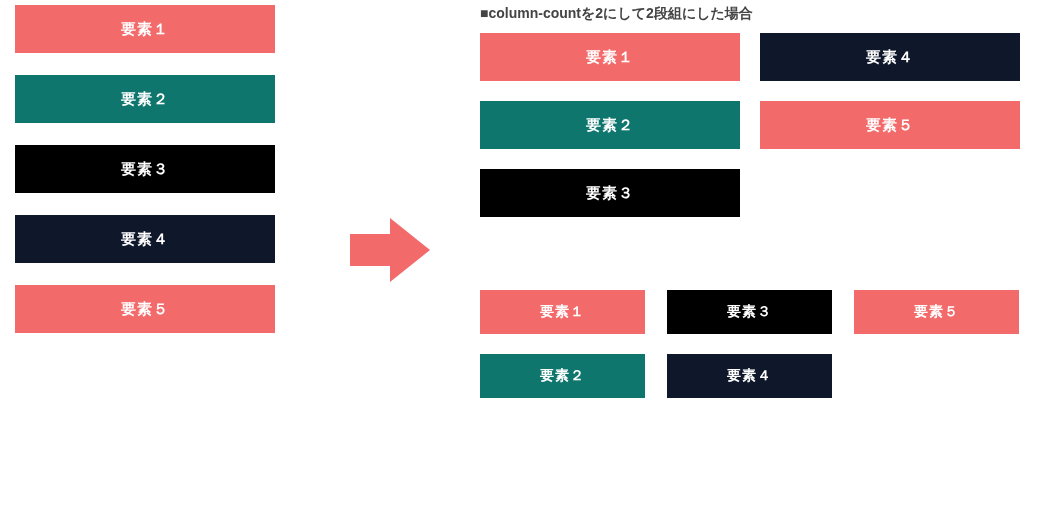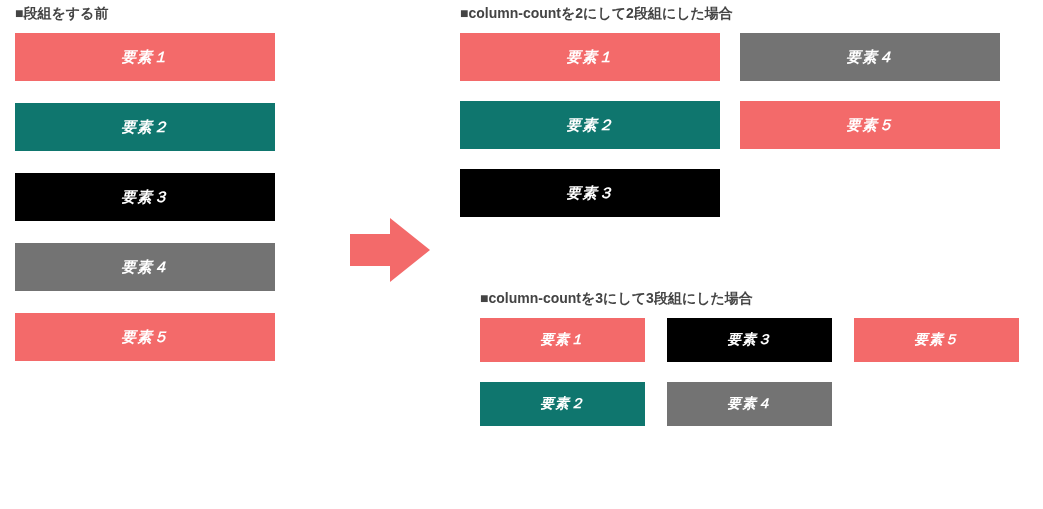--- a/index.html
+++ b/index.html
@@ -18,46 +18,45 @@
   }
   .box {
     color: #fff;
     font-weight: 700;
     font-size: 15px;
     display: flex;
     align-items: center;
     justify-content: center;
     height: 48px;
     letter-spacing: 1px;
-    font-style: italic;
   }
   .c-red    { background: #f36a6a; }
   .c-blue   { background: #0f766e; }
   .c-green  { background: #000000; }
-  .c-orange { background: #737373; }
+  .c-orange { background: #0f172a; }
 
   
   #left-panel {
     position: absolute;
     left: 15px;
     top: 5px;
     width: 280px;
   }
   #left-panel .box { width: 260px; margin-bottom: 22px; }
 
   #arrow-wrap {
     position: absolute;
     left: 350px;
     top: 215px;
   }
   .arrow-svg { width: 80px; height: 70px; }
 
   #right-top {
     position: absolute;
-    left: 460px;
+    left: 480px;
     top: 5px;
     width: 540px;
   }
   #right-top .grid2 {
     display: flex;
     gap: 20px;
   }
   #right-top .col { display: flex; flex-direction: column; gap: 20px; width: 260px; }
   #right-top .box { width: 260px; }
 
@@ -71,21 +70,20 @@
     display: flex;
     gap: 22px;
   }
   #right-bottom .col { display: flex; flex-direction: column; gap: 20px; width: 165px; }
   #right-bottom .box { width: 165px; height: 44px; font-size: 14px; }
 </style>
 </head>
 <body>
 
 <div id="left-panel">
-  <div class="section-label">■段組をする前</div>
   <div class="box c-red">要素１</div>
   <div class="box c-blue">要素２</div>
   <div class="box c-green">要素３</div>
   <div class="box c-orange">要素４</div>
   <div class="box c-red">要素５</div>
 </div>
 
 <div id="arrow-wrap">
   <svg class="arrow-svg" viewBox="0 0 100 80">
     <polygon points="0,20 50,20 50,0 100,40 50,80 50,60 0,60" fill="#f36a6a"></polygon>
@@ -101,21 +99,20 @@
       <div class="box c-green">要素３</div>
     </div>
     <div class="col">
       <div class="box c-orange">要素４</div>
       <div class="box c-red">要素５</div>
     </div>
   </div>
 </div>
 
 <div id="right-bottom">
-  <div class="section-label">■column-countを3にして3段組にした場合</div>
   <div class="grid3">
     <div class="col">
       <div class="box c-red">要素１</div>
       <div class="box c-blue">要素２</div>
     </div>
     <div class="col">
       <div class="box c-green">要素３</div>
       <div class="box c-orange">要素４</div>
     </div>
     <div class="col">

